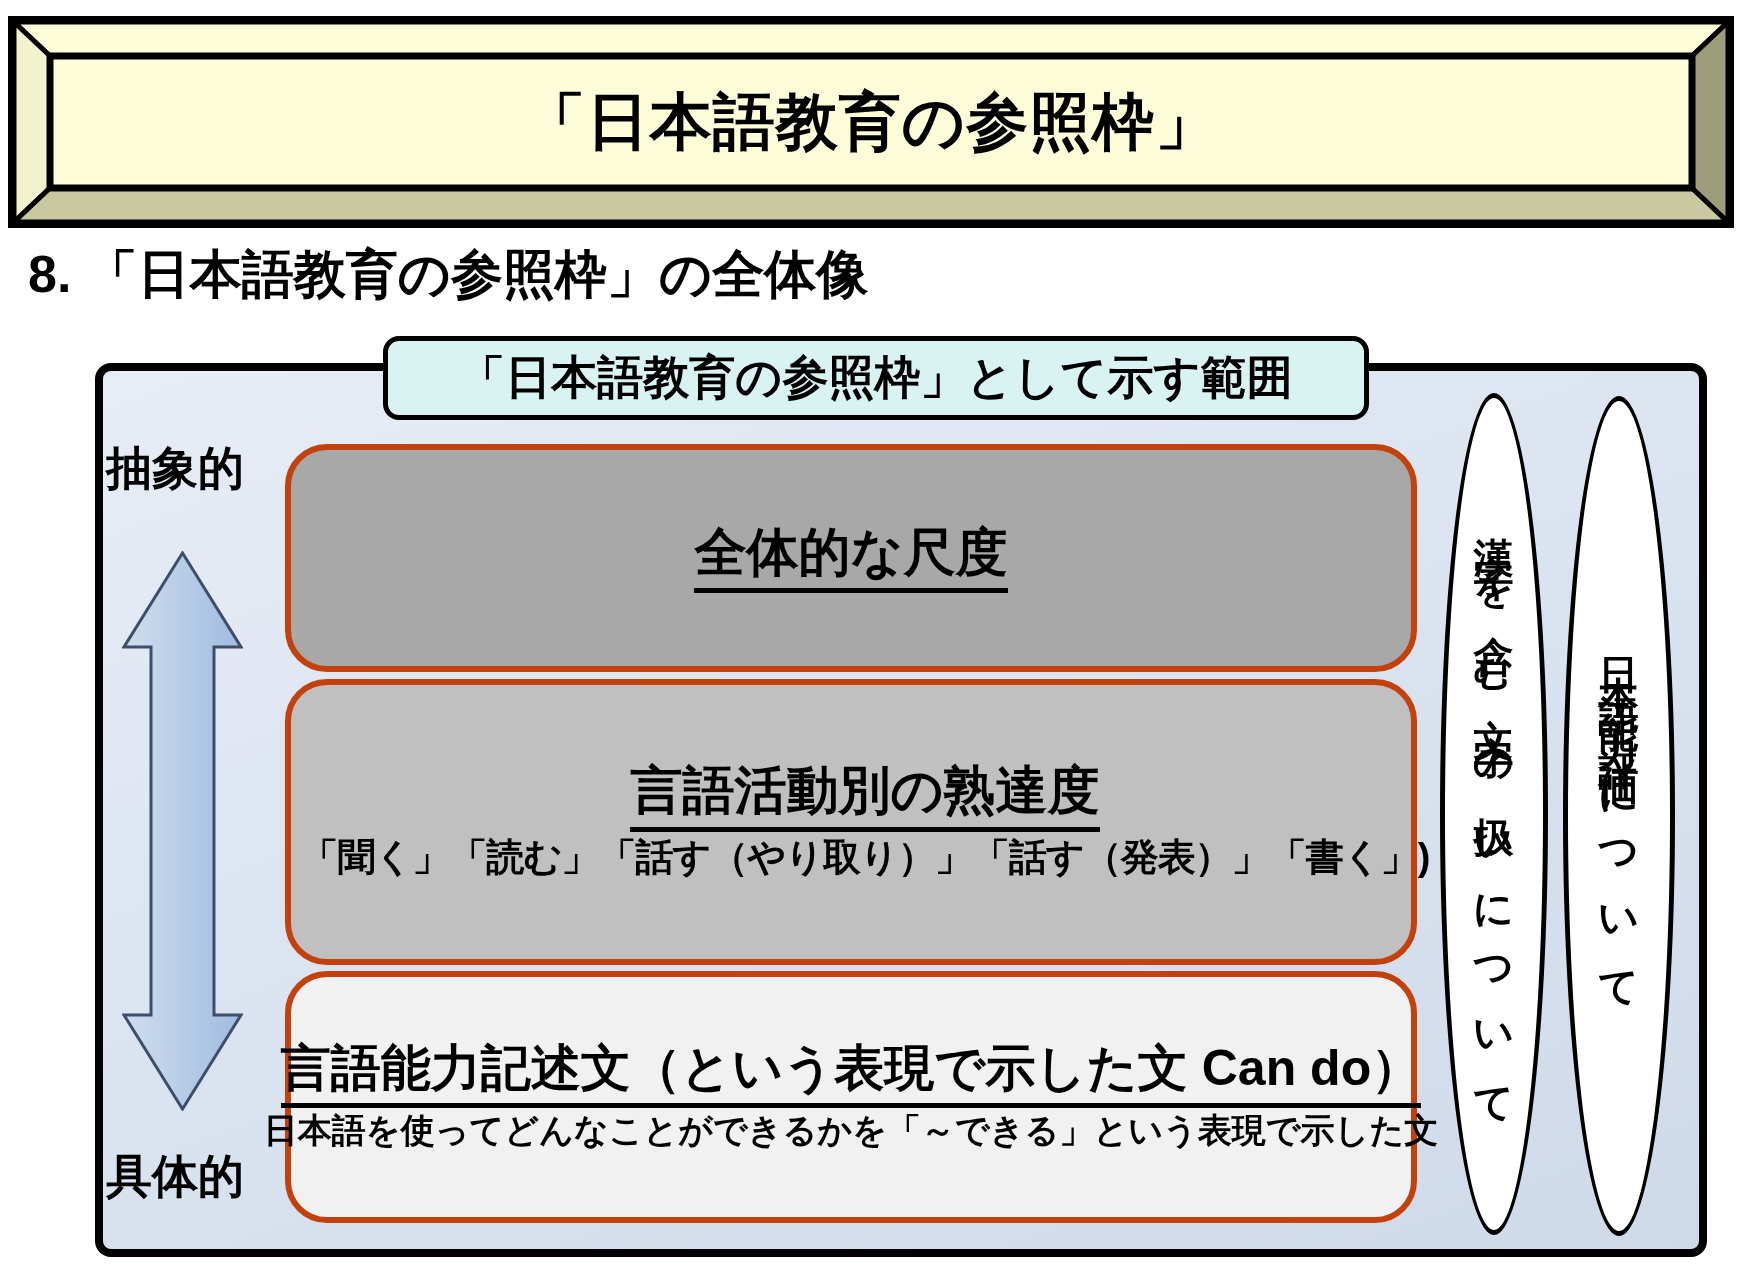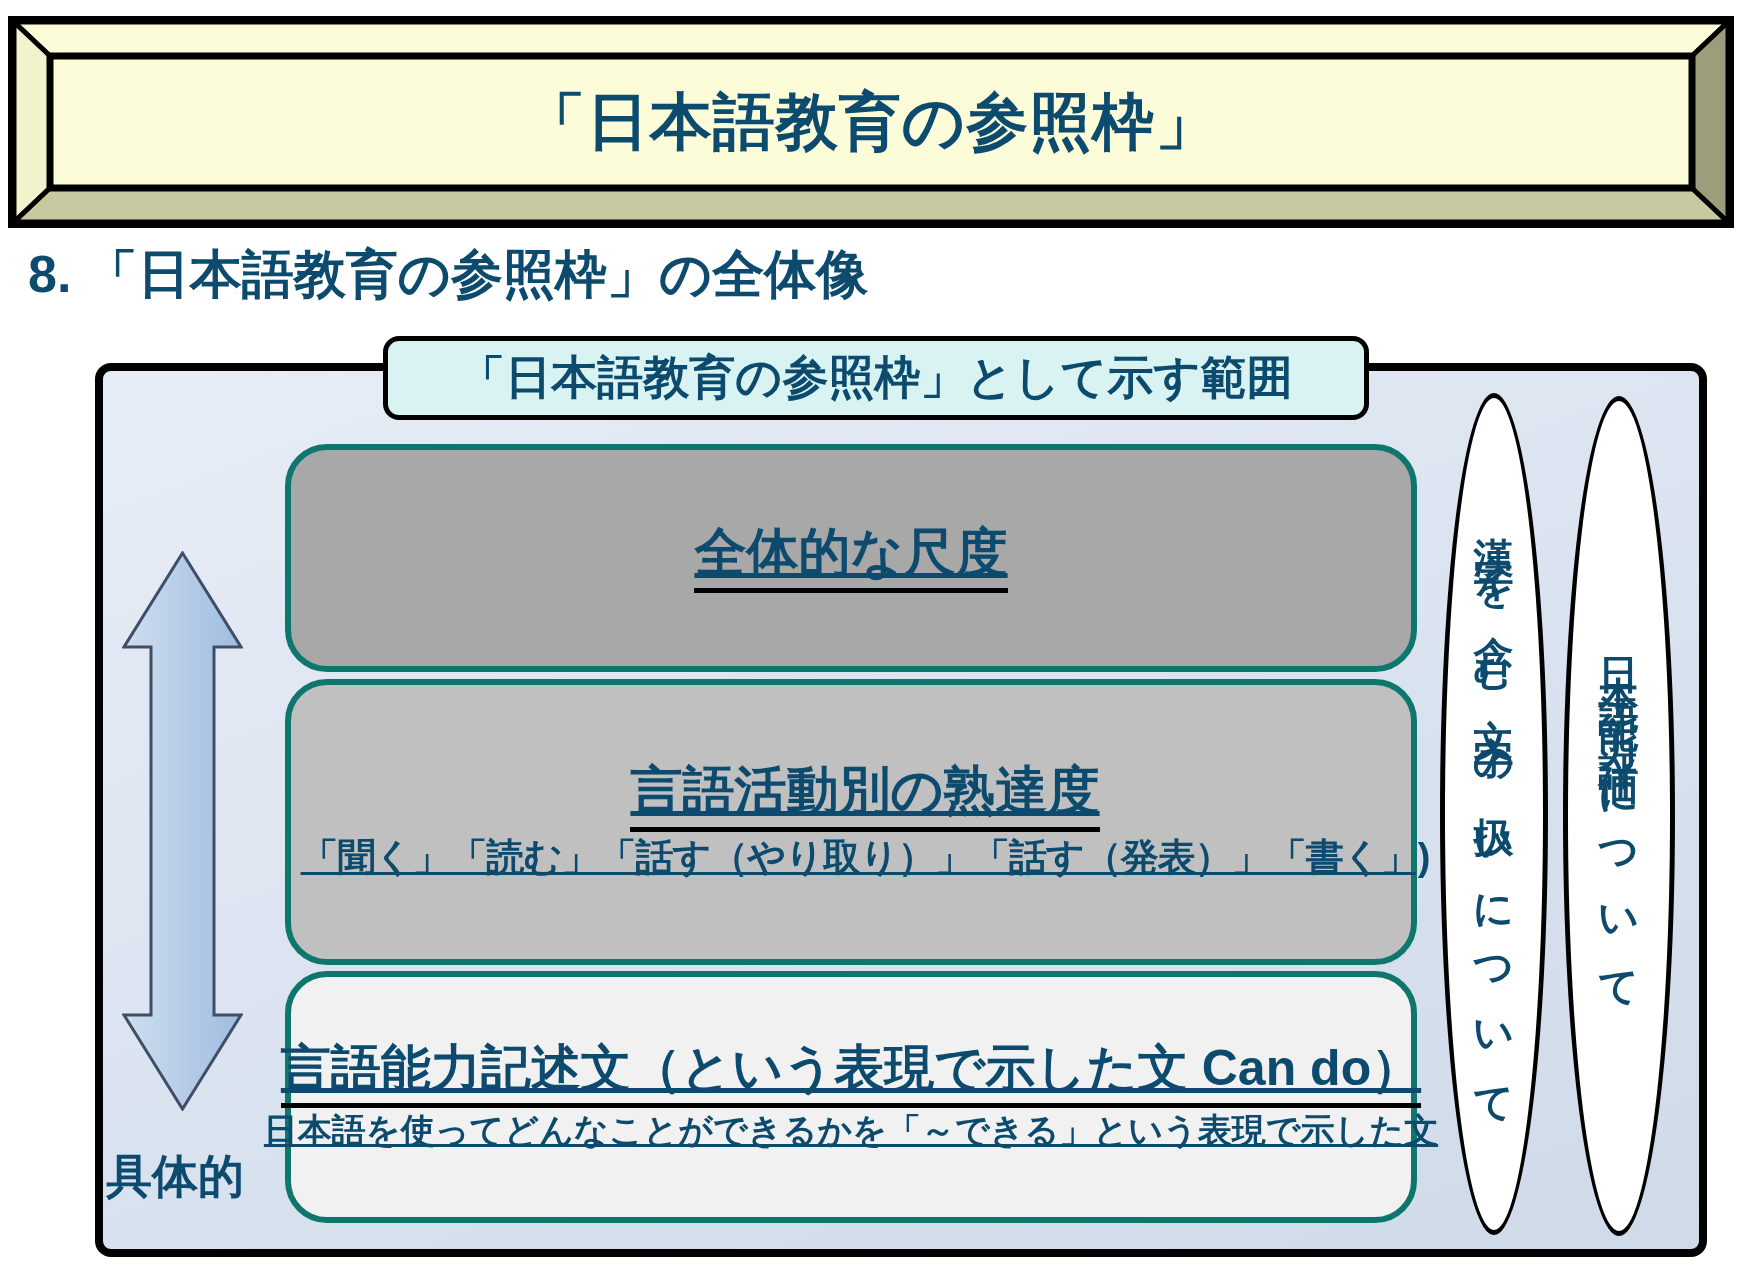--- a/index.html
+++ b/index.html
@@ -1,18 +1,18 @@
 <!DOCTYPE html>
 <html><head>
 <meta charset="utf-8">
 <style>
   html,body{margin:0;padding:0;background:#fff;}
   .page{
     position:relative;width:1744px;height:1274px;background:#ffffff;overflow:hidden;
-    font-family:"Liberation Sans","DejaVu Sans",sans-serif;color:#0c4a6e;
+    font-family:"Liberation Sans","DejaVu Sans",sans-serif;color:#000000;
   }
   
   .banner{position:absolute;left:8px;top:16px;width:1726px;height:212px;}
   .banner svg{position:absolute;left:0;top:0;}
   .banner-title{
     position:absolute;left:42px;top:40px;width:1642px;height:132px;
     display:flex;align-items:center;justify-content:center;
     font-size:62px;font-weight:900;letter-spacing:1px;white-space:nowrap;
   }
   
@@ -34,24 +34,23 @@
   .axis-label{
     position:absolute;left:106px;width:150px;font-size:46px;font-weight:700;
     white-space:nowrap;z-index:3;
   }
   .axis-abstract{top:438px;}
   .axis-concrete{top:1146px;}
   .arrow-wrap{position:absolute;left:122px;top:551px;width:121px;height:560px;z-index:2;}
   
   .dbox{
     position:absolute;left:285px;width:1132px;box-sizing:border-box;z-index:3;
-    border:6px solid #0f766e;border-radius:42px;
+    border:6px solid #c2410c;border-radius:42px;
     display:flex;flex-direction:column;align-items:center;justify-content:center;
     text-align:center;
-    text-decoration:underline;
   }
   .dbox-1{top:444px;height:228px;background:#a8a8a8;}
   .dbox-2{top:679px;height:286px;background:#c0c0c0;padding-left:28px;}
   .dbox-3{top:971px;height:252px;background:#f1f1f1;}
   .box-title{
     font-size:52px;font-weight:900;line-height:1.15;white-space:nowrap;
     border-bottom:5px solid #000;padding-bottom:6px;display:inline-block;
   }
   .dbox-3 .box-title{font-size:50px;}
   .box-sub{font-size:38px;font-weight:800;line-height:1.35;white-space:nowrap;margin-top:0;letter-spacing:-1px;}
@@ -85,20 +84,21 @@
     </svg>
     <div class="banner-title">「日本語教育の参照枠」</div>
   </div>
 
   <div class="section-heading">8. 「日本語教育の参照枠」の全体像</div>
 
   <div class="scope-label">「日本語教育の参照枠」として示す範囲</div>
 
   <div class="main-box"></div>
 
+  <div class="axis-label axis-abstract">抽象的</div>
   <div class="axis-label axis-concrete">具体的</div>
 
   <div class="arrow-wrap">
     <svg width="121" height="560" viewBox="0 0 121 560">
       <defs>
         <linearGradient id="arrowGrad" x1="0" y1="0" x2="1" y2="0">
           <stop offset="0" stop-color="#cfdeef"></stop>
           <stop offset="1" stop-color="#9fbcdf"></stop>
         </linearGradient>
       </defs>

